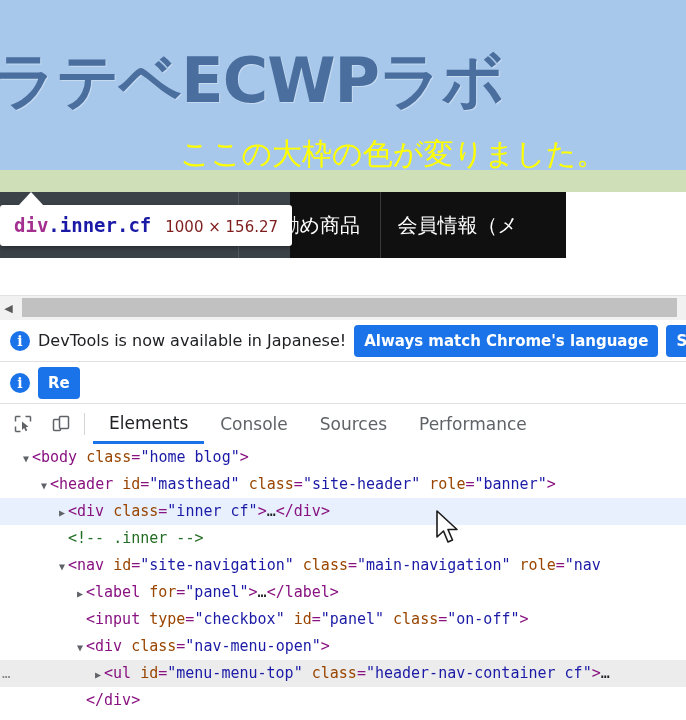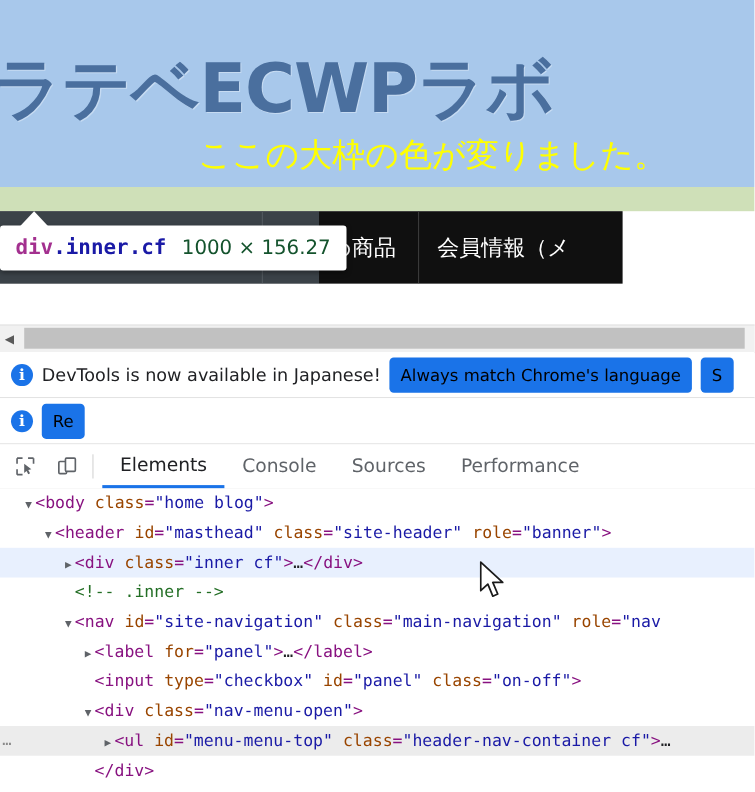--- a/index.html
+++ b/index.html
@@ -20,21 +20,21 @@
   .site-title{
     position:absolute;left:-6px;top:50px;
     font-size:62px;line-height:62px;font-weight:700;
     color:#4a6f9e;
     letter-spacing:-1px;
     white-space:nowrap;
     font-family:"DejaVu Sans","Liberation Sans",sans-serif;
     text-shadow:1px 1px 0 rgba(255,255,255,.35);
   }
   .banner-note{
-    position:absolute;left:180px;top:126px;
+    position:absolute;left:180px;top:138px;
     font-size:30px;line-height:32px;
     color:#ffff00;white-space:nowrap;
     font-family:"DejaVu Sans","Liberation Sans",sans-serif;
   }
 
   .green-strip{
     position:absolute;left:0;top:170px;width:686px;height:22px;
     background:#cfe0b8;
   }
 
@@ -72,21 +72,21 @@
     z-index:8;
   }
   .tt-arrow{
     position:absolute;left:18px;top:192px;width:0;height:0;
     border-left:13px solid transparent;border-right:13px solid transparent;
     border-bottom:14px solid #ffffff;z-index:9;
   }
   .tt-tag{font-size:19px;font-weight:700;font-family:"DejaVu Sans Mono","Liberation Mono",monospace;}
   .tt-tagname{color:#a3308f;}
   .tt-class{color:#1a1aa6;}
-  .tt-dims{font-size:18px;color:#14532d;font-family:"DejaVu Sans","Liberation Sans",sans-serif;}
+  .tt-dims{font-size:15px;color:#7f1d1d;font-family:"DejaVu Sans","Liberation Sans",sans-serif;}
 
   .page-white{position:absolute;left:0;top:258px;width:686px;height:30px;background:#ffffff;}
   .tan-strip{
     position:absolute;left:0;top:288px;width:686px;height:7px;
     background:linear-gradient(90deg,#efe6d2 0%,#d6c39b 8%,#efe7d5 17%,#cdb892 26%,#f2ead9 35%,
       #d9c7a2 44%,#efe6d3 53%,#d2bd96 62%,#f0e8d6 71%,#dcca a6 80%,#eee5d1 90%,#d8c69f 100%);
   }
 
   
   .hscroll{
@@ -118,22 +118,22 @@
     background:#1a73e8;color:#fff;font-size:14px;font-weight:700;
     display:flex;align-items:center;justify-content:center;
     font-family:"DejaVu Serif","Liberation Serif",serif;
     margin-left:6px;
   }
   .notif-text{
     flex:0 0 auto;font-size:16px;color:#202124;white-space:nowrap;
     font-family:"DejaVu Sans","Liberation Sans",sans-serif;
   }
   .notif-btn{
-    flex:0 0 auto;background:#1a73e8;color:#000000;
-    font-size:15px;font-weight:400;border:none;border-radius:4px;
+    flex:0 0 auto;background:#1a73e8;color:#ffffff;
+    font-size:15px;font-weight:700;border:none;border-radius:4px;
     padding:7px 10px;white-space:nowrap;cursor:pointer;
     font-family:"DejaVu Sans","Liberation Sans",sans-serif;
     text-align:center;
   }
 
   
   .dt-tabbar{
     position:absolute;left:0;top:404px;width:686px;height:40px;
     background:#ffffff;border-bottom:1px solid #e0e0e0;
     display:flex;align-items:center;

